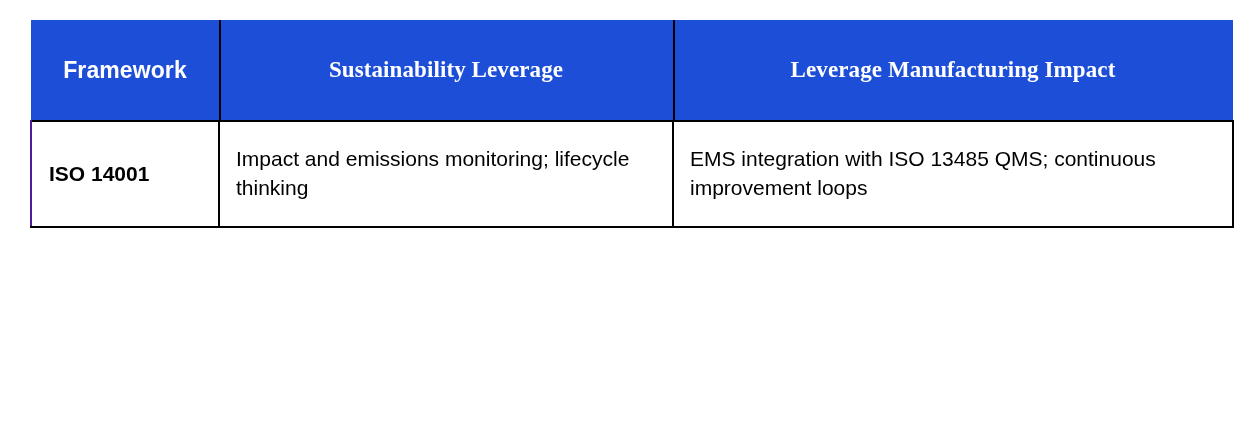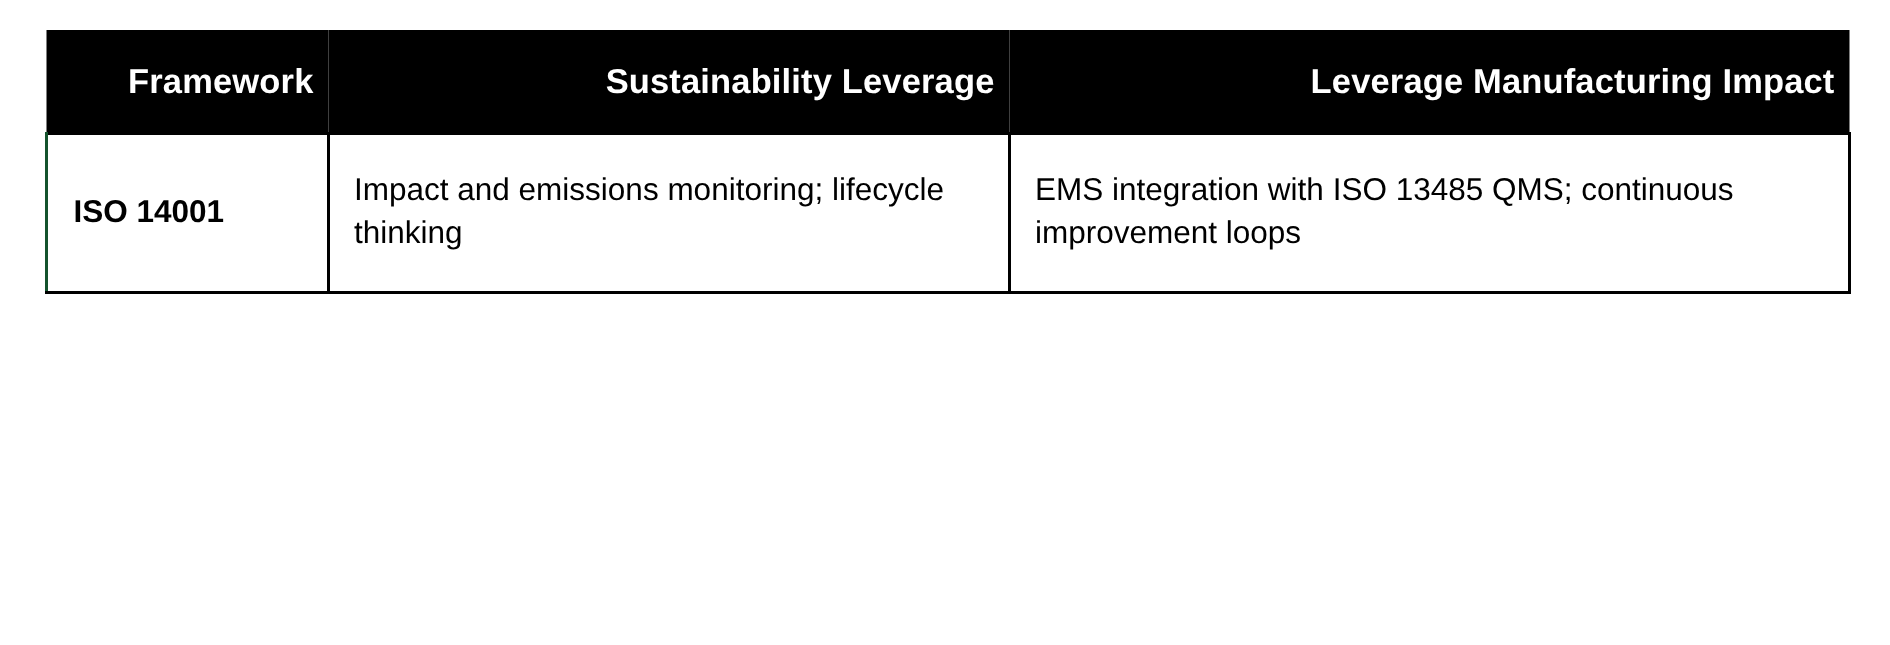--- a/index.html
+++ b/index.html
@@ -25,51 +25,52 @@
     border-collapse: collapse;
     table-layout: fixed;
     width: 1202px;
   }
 
   table.framework-table col.col-framework { width: 188px; }
   table.framework-table col.col-sustainability { width: 454px; }
   table.framework-table col.col-technical { width: 560px; }
 
   thead tr.header-row th {
-    background: #000000;
+    background: #1d4ed8;
     color: #ffffff;
     font-size: 23px;
     font-weight: bold;
-    text-align: right;
+    text-align: center;
     vertical-align: middle;
     height: 68px;
-    padding: 0 10px;
+    padding: 16px 10px;
     border: none;
     letter-spacing: 0.1px;
   }
 
   thead tr.header-row th.th-divider {
     box-shadow: inset 2px 0 0 0 #000000;
+    font-family: Liberation Serif, serif;
   }
 
   tbody tr.data-row td {
     border: 2px solid #000000;
     border-top: none;
     vertical-align: middle;
     font-size: 21px;
     line-height: 1.38;
     color: #000000;
     padding: 18px 14px 18px 16px;
     background: #ffffff;
   }
 
   tbody tr.data-row td.cell-framework {
     font-weight: bold;
     padding-left: 17px;
-    border-left: 2px solid #14532d;
+    border-left: 2px solid #4c1d95;
   }
 
   tbody tr.data-row:first-child td {
     border-top: 2px solid #000000;
   }
 
   tbody tr.data-row td.cell-sustainability,
   tbody tr.data-row td.cell-technical {
     font-weight: normal;
   }

